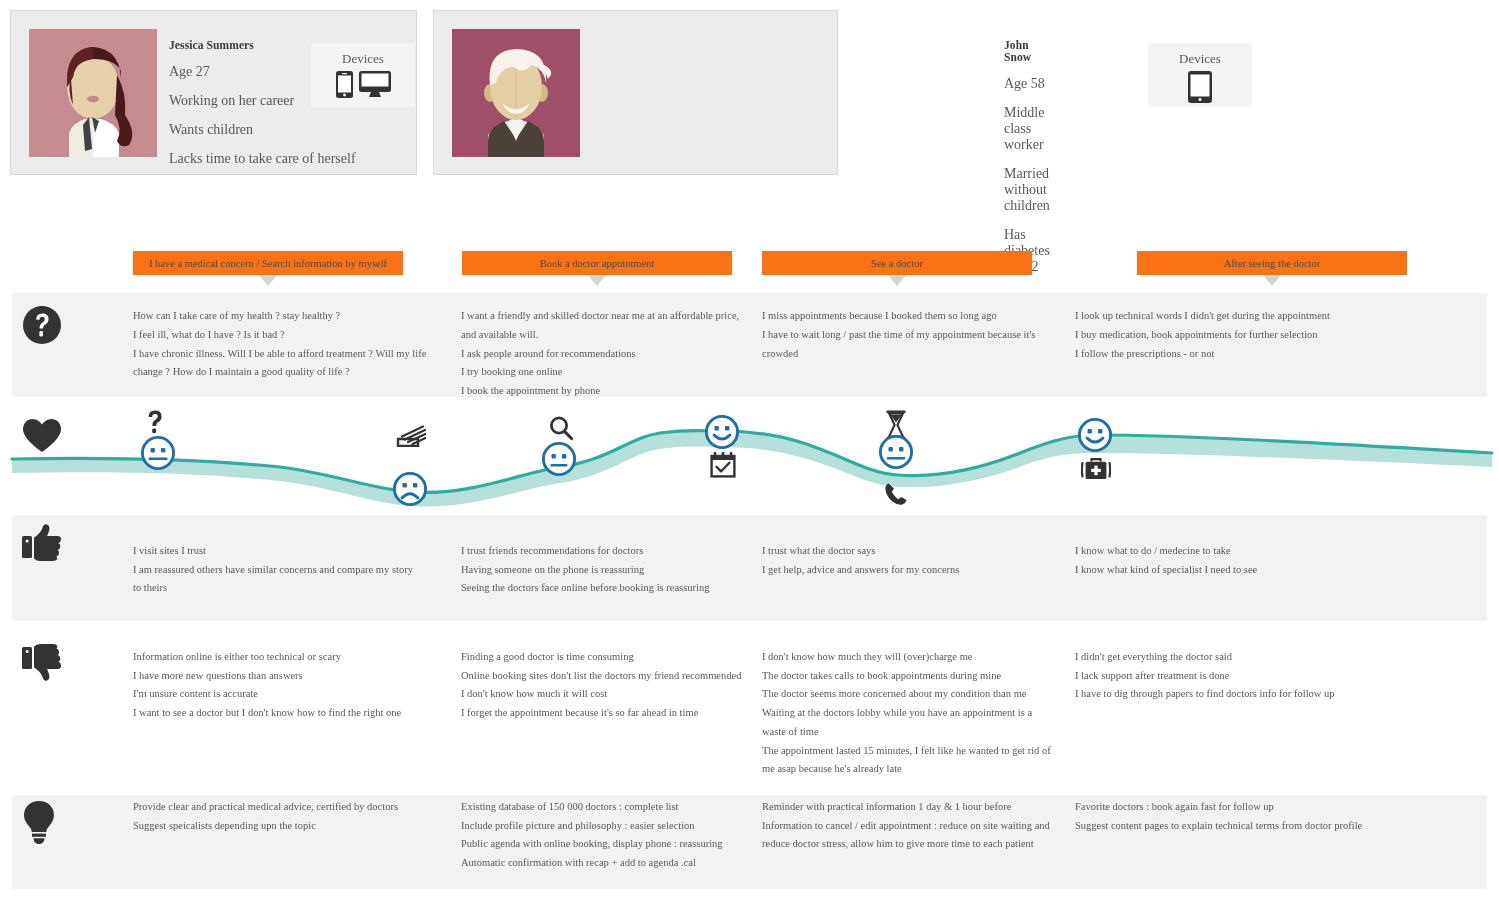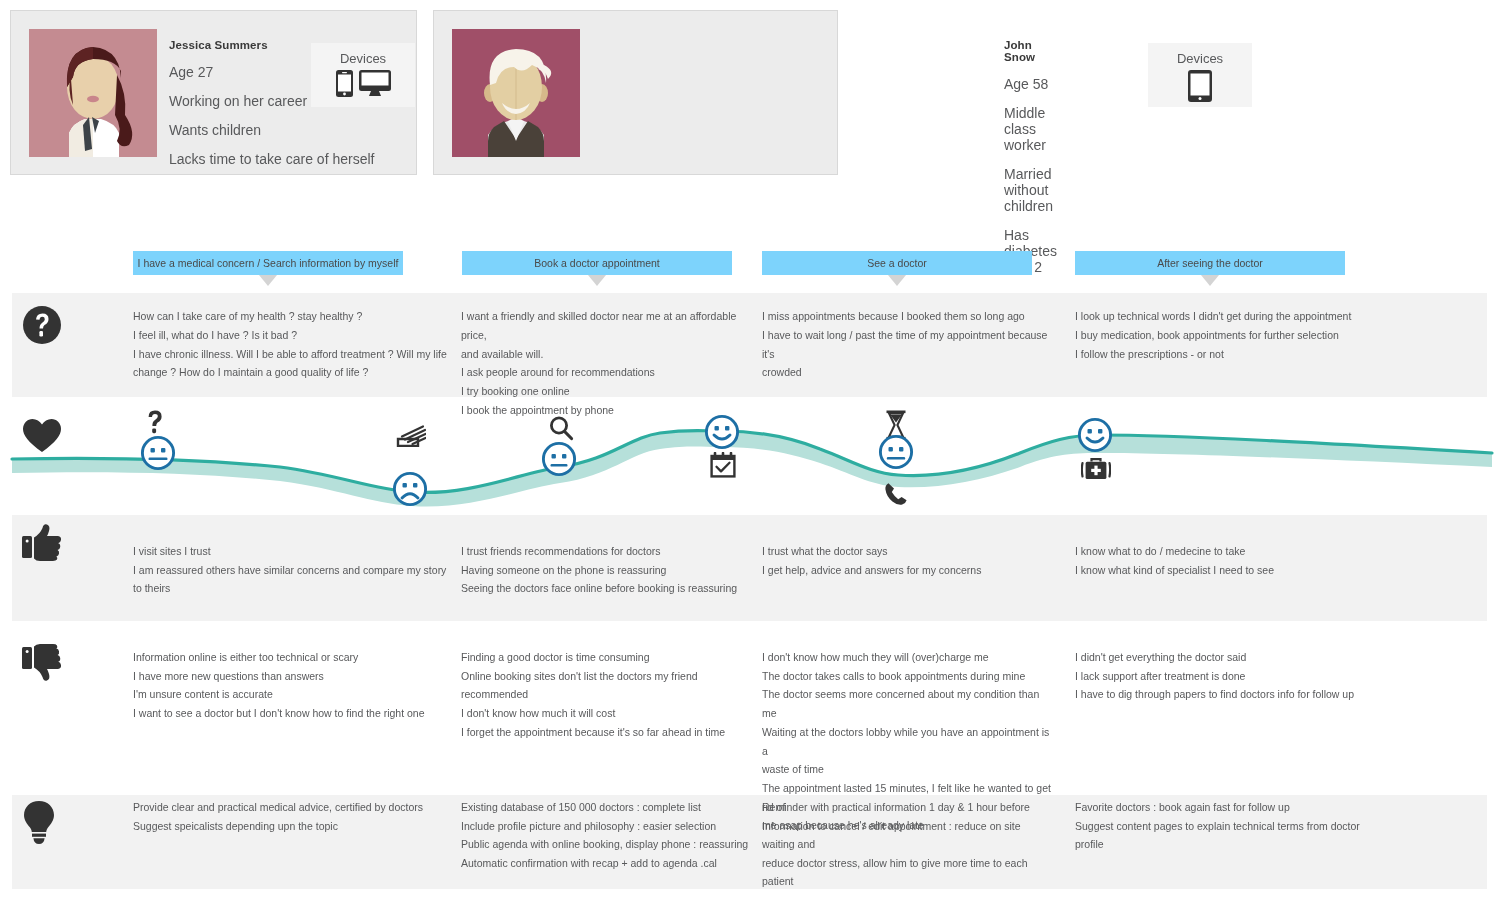--- a/index.html
+++ b/index.html
@@ -4,21 +4,21 @@
 <style>
   html,body{margin:0;padding:0;}
   body{
     width:1499px;height:900px;
     background:#ffffff;
     font-family:"Liberation Sans","DejaVu Sans",sans-serif;
     color:#58595b;
     overflow:hidden;
     position:relative;
   }
-  .canvas{position:relative;width:1497px;height:900px;}
+  .canvas{position:relative;width:1497px;height:900px;font-family:Liberation Serif, serif;}
 
   
   .persona{
     position:absolute;top:10px;
     background:#ececec;
     border:1px solid #d8d8d8;
     box-sizing:border-box;
   }
   #persona-0{left:10px;width:407px;height:165px;}
   #persona-1{left:433px;width:405px;height:165px;}
@@ -40,33 +40,33 @@
     justify-content:flex-start;padding-top:8px;box-sizing:border-box;
   }
   #persona-0 .devices-box{left:300px;width:104px;height:64px;}
   #persona-1 .devices-box{left:714px;width:104px;height:64px;}
   .devices-label{font-size:13px;color:#58595b;margin-bottom:4px;}
   .devices-icons{display:flex;align-items:flex-end;gap:6px;}
 
   
   .phase{
     position:absolute;top:251px;height:24px;
-    background:#7dd3fc;
+    background:#f97316;
     display:flex;align-items:center;justify-content:center;
     font-size:10.5px;color:#4a4a4a;
   }
   .phase .notch{
     position:absolute;top:24px;left:50%;margin-left:-9px;
     width:0;height:0;border-left:9px solid transparent;
     border-right:9px solid transparent;border-top:11px solid #d4d4d4;
   }
   #phase-0{left:133px;width:270px;}
   #phase-1{left:462px;width:270px;}
   #phase-2{left:762px;width:270px;}
-  #phase-3{left:1075px;width:270px;}
+  #phase-3{left:1137px;width:270px;}
 
   
   .band{position:absolute;left:12px;width:1475px;}
   #band-questions{top:293px;height:104px;background:#f2f2f2;}
   #band-emotion{top:397px;height:115px;background:#ffffff;}
   #band-positive{top:515px;height:106px;background:#f2f2f2;}
   #band-negative{top:630px;height:160px;background:#ffffff;}
   #band-opportunity{top:795px;height:94px;background:#f2f2f2;}
 
   

